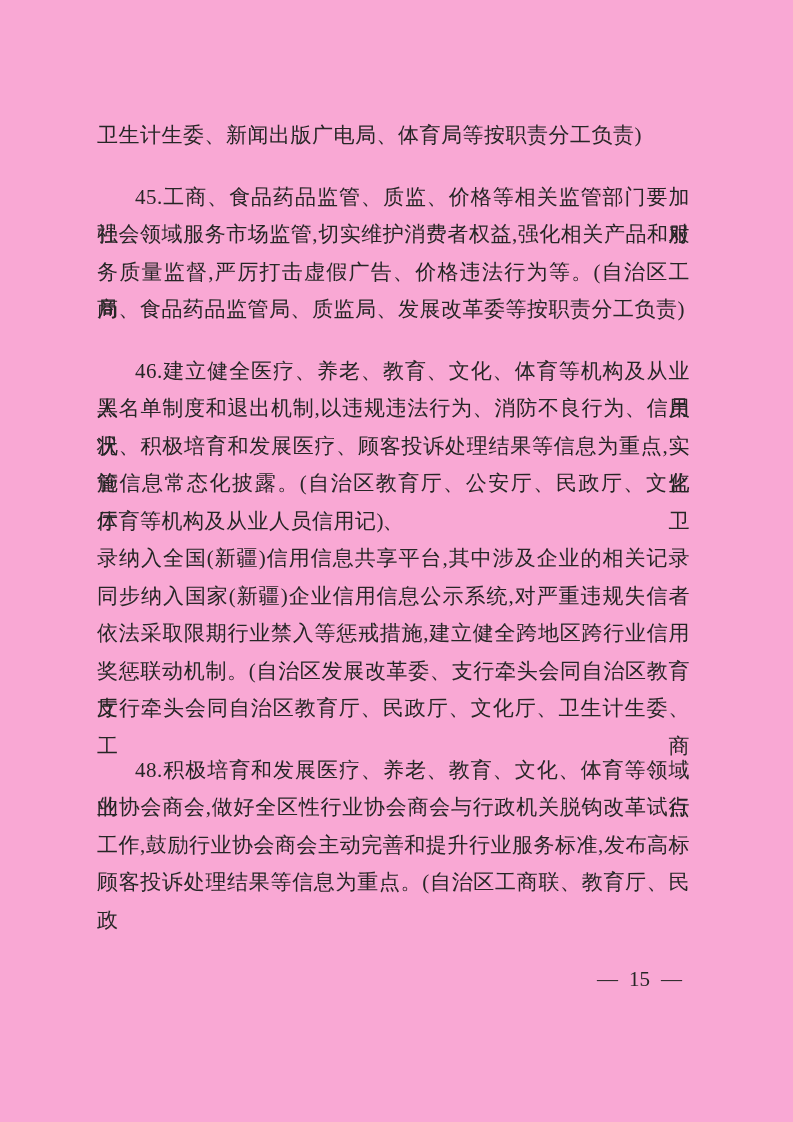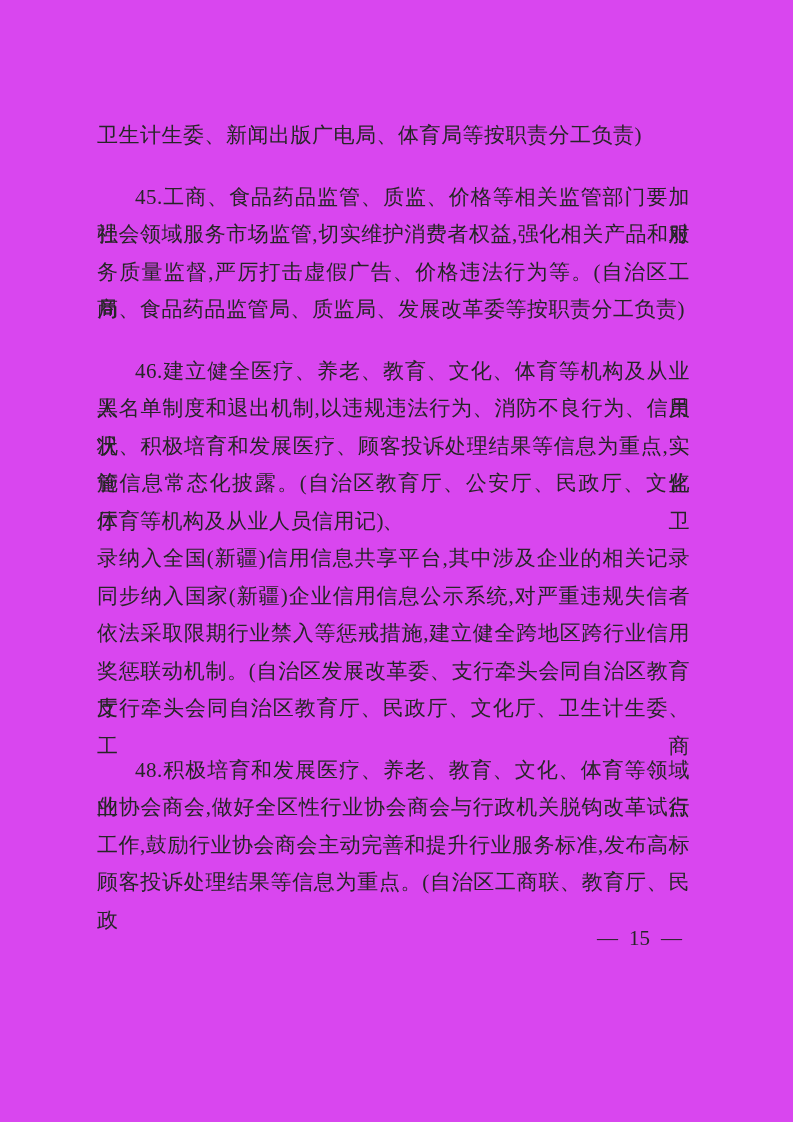--- a/index.html
+++ b/index.html
@@ -10,21 +10,21 @@
     width: 793px;
     height: 1122px;
     position: relative;
     background: #ffffff;
     overflow: hidden;
     font-family: "Liberation Serif", "DejaVu Serif", serif;
   }
   .page {
     position: absolute;
     inset: 0;
-    background: #d946ef;
+    background: #f9a8d4;
   }
   .text-block {
     position: absolute;
     left: 97px;
     top: 117px;
     width: 593px;
     color: #262626;
   }
   .paragraph {
     margin: 0;
@@ -42,21 +42,21 @@
   .ln-first {
     text-indent: 38px;
     margin-top: 24px;
   }
   .ln-end {
     text-align-last: left;
     letter-spacing: 0.5px;
   }
   .page-footer {
     position: absolute;
-    top: 925px;
+    top: 966px;
     left: 597px;
     color: #262626;
     font-size: 21px;
     line-height: 26px;
     white-space: nowrap;
   }
   .page-footer .dash {
     display: inline-block;
   }
   .page-footer .num {

